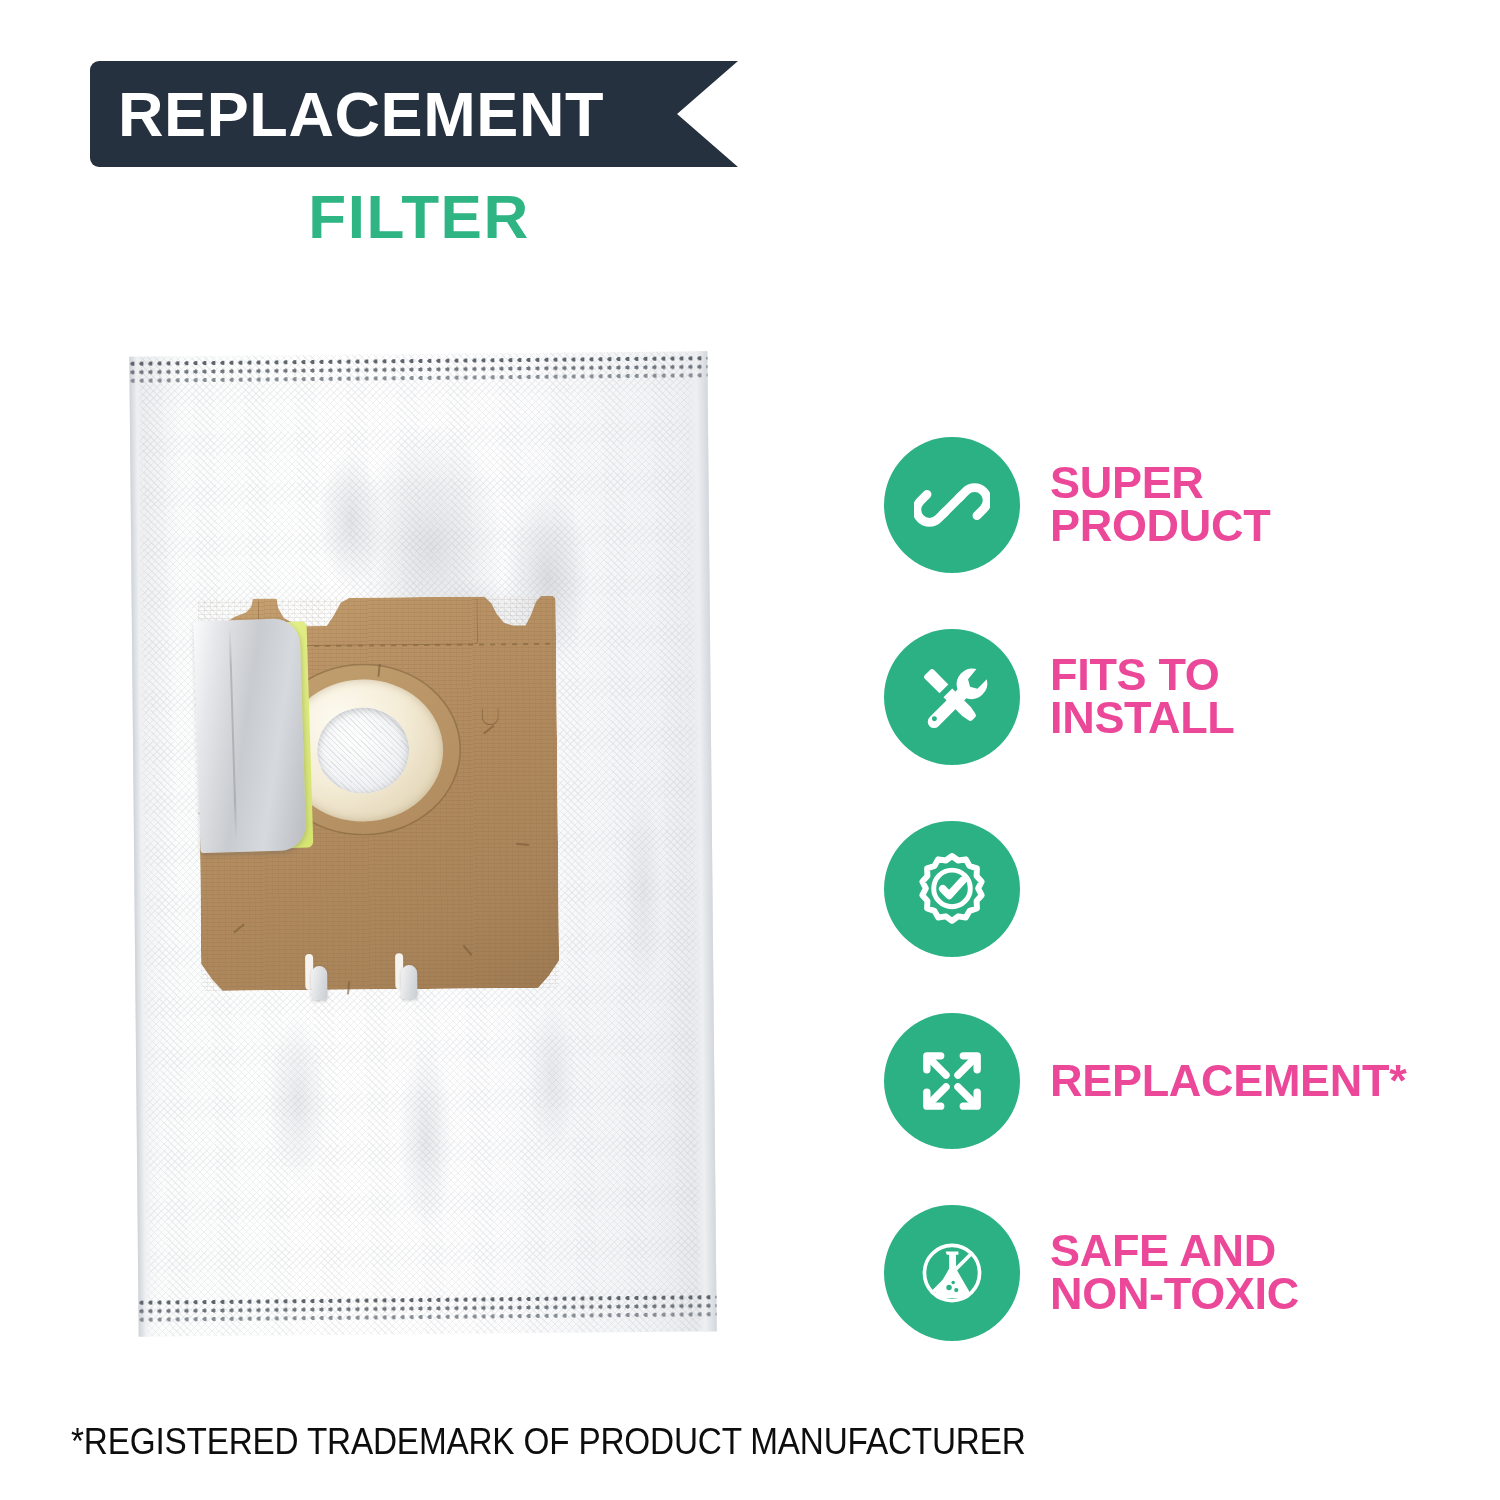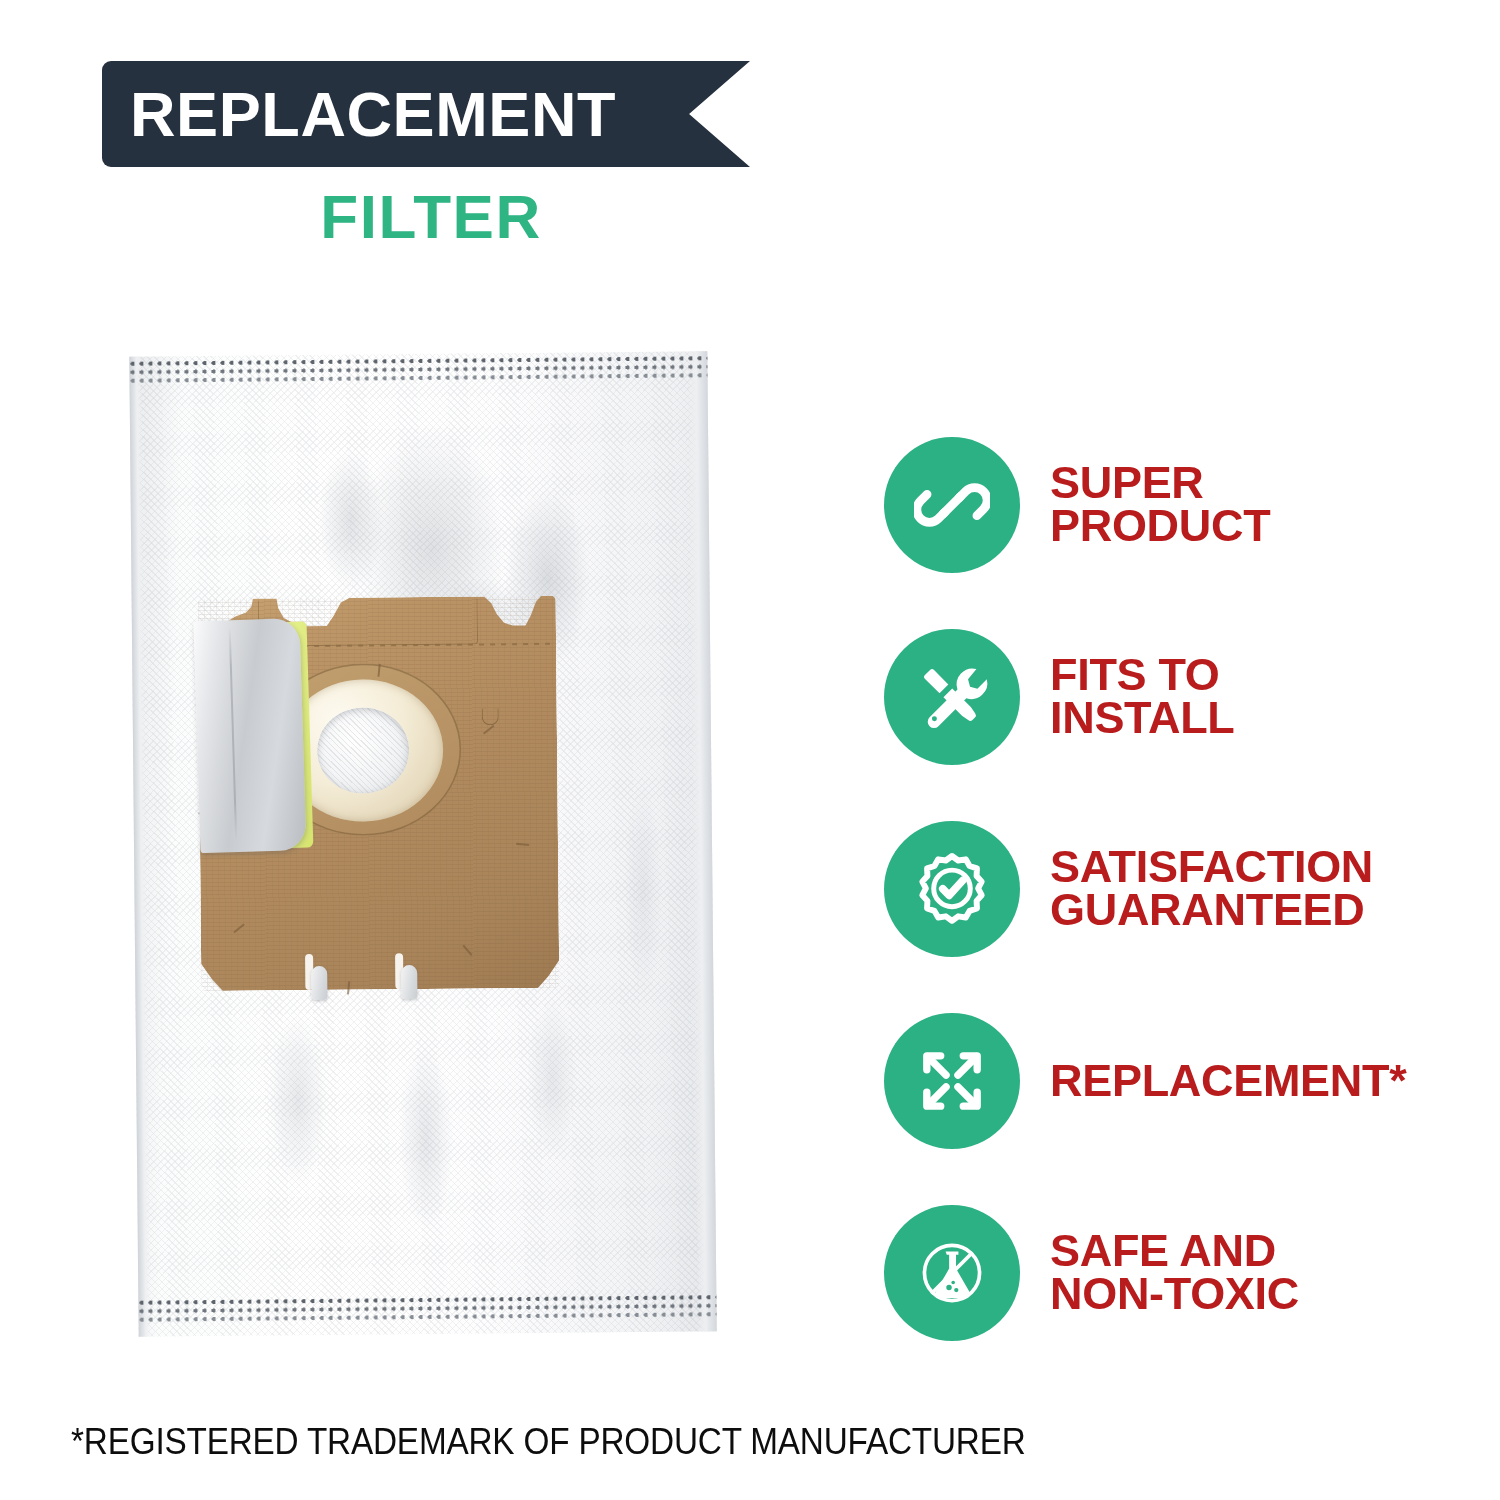--- a/index.html
+++ b/index.html
@@ -5,21 +5,21 @@
   * { margin:0; padding:0; box-sizing:border-box; }
   html,body{ background:#ffffff; }
   body{
     width:1500px; height:1500px;
     font-family:"Liberation Sans", sans-serif;
     position:relative; overflow:hidden;
     -webkit-font-smoothing:antialiased;
   }
 
   
-  #header{ position:absolute; left:102px; top:61px; }
+  #header{ position:absolute; left:90px; top:61px; }
   #ribbon{
     position:relative;
     width:648px; height:106px;
     background:#26313f;
     border-radius:9px 0 0 9px;
     display:flex; align-items:center;
     -webkit-clip-path: polygon(0 0, 100% 0, 90.6% 50%, 100% 100%, 0 100%);
     clip-path: polygon(0 0, 100% 0, 90.6% 50%, 100% 100%, 0 100%);
   }
   #ribbon-label{
@@ -230,21 +230,21 @@
   .feature-row{ display:flex; align-items:center; }
   .feature-icon-circle{
     width:136px; height:136px; min-width:136px;
     border-radius:50%;
     background:#2bb183;
     display:flex; align-items:center; justify-content:center;
   }
   .feature-icon-circle svg{ width:76px; height:76px; display:block; }
   .feature-label{
     margin-left:30px;
-    color:#b91c1c;
+    color:#ec4899;
     font-size:45px;
     font-weight:bold;
     line-height:0.95;
     letter-spacing:-0.3px;
     white-space:nowrap;
   }
   .feature-label .l2{ display:block; }
 
   
   #footer-note{
@@ -355,24 +355,20 @@
         <g fill="none" stroke="#ffffff" stroke-width="5" stroke-linejoin="round">
           <path d="M32 4.2 37.2 8.0 43.6 7.0 46.8 12.6 53.0 14.6 52.7 21.0 57.0 25.8 54.0 31.5
                    57.0 37.2 52.7 42.0 53.0 48.4 46.8 50.4 43.6 56.0 37.2 55.0 32 58.8
                    26.8 55.0 20.4 56.0 17.2 50.4 11.0 48.4 11.3 42.0 7.0 37.2 10.0 31.5
                    7.0 25.8 11.3 21.0 11.0 14.6 17.2 12.6 20.4 7.0 26.8 8.0 Z"></path>
           <circle cx="32" cy="31.5" r="15.4" stroke-width="4.2"></circle>
         </g>
         <path d="M24.2 31.8 L29.6 37.4 L41.0 24.8" fill="none" stroke="#ffffff" stroke-width="6.4" stroke-linecap="round" stroke-linejoin="round"></path>
       </svg>
     </div>
-    <div class="feature-label">
-      <span class="l1">SATISFACTION</span>
-      <span class="l2">GUARANTEED</span>
-    </div>
   </div>
 
   <div class="feature-row">
     <div class="feature-icon-circle">
       <svg viewBox="0 0 64 64" aria-hidden="true">
         <g fill="none" stroke="#ffffff" stroke-width="6.2" stroke-linecap="round" stroke-linejoin="round">
           <path d="M27 27 L11.5 11.5"></path>
             <path d="M10.8 22.5 L10.8 10.8 L22.5 10.8"></path>
           <path d="M37 27 L52.5 11.5"></path>
             <path d="M41.5 10.8 L53.2 10.8 L53.2 22.5"></path>

